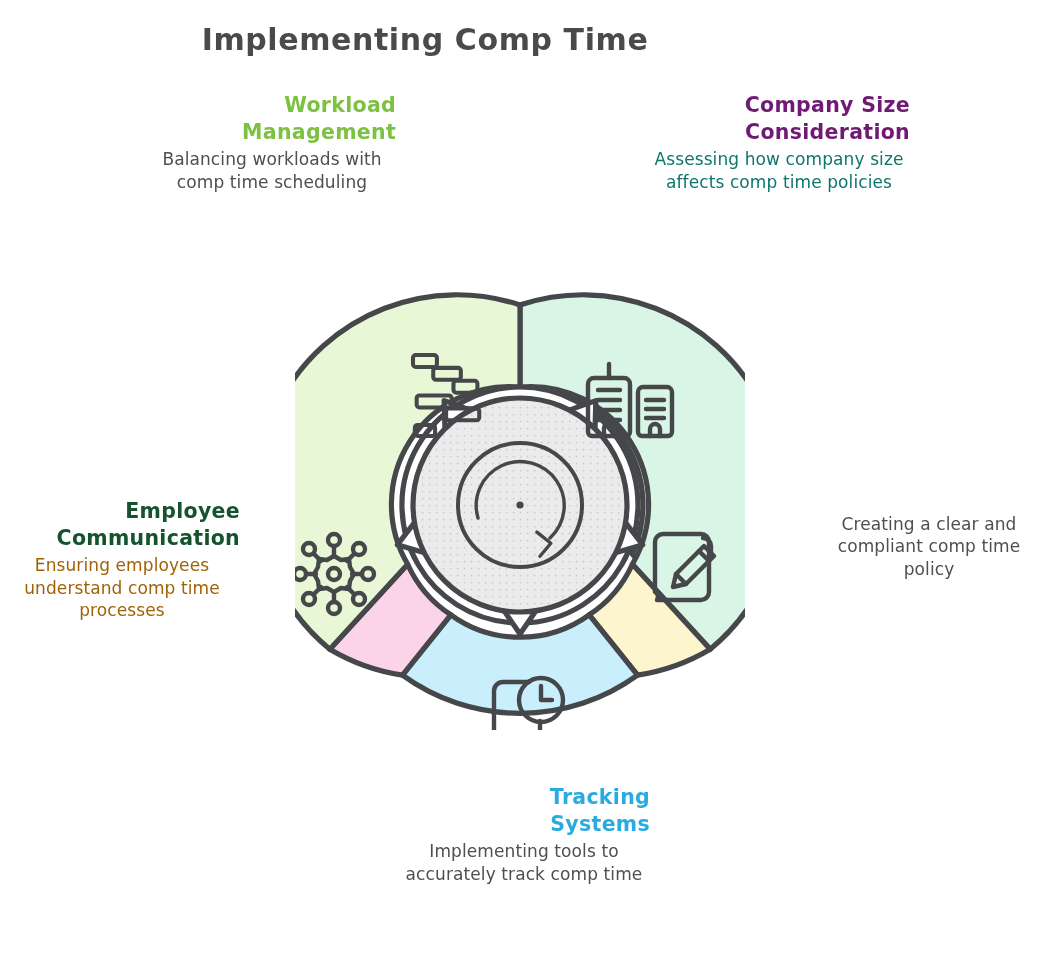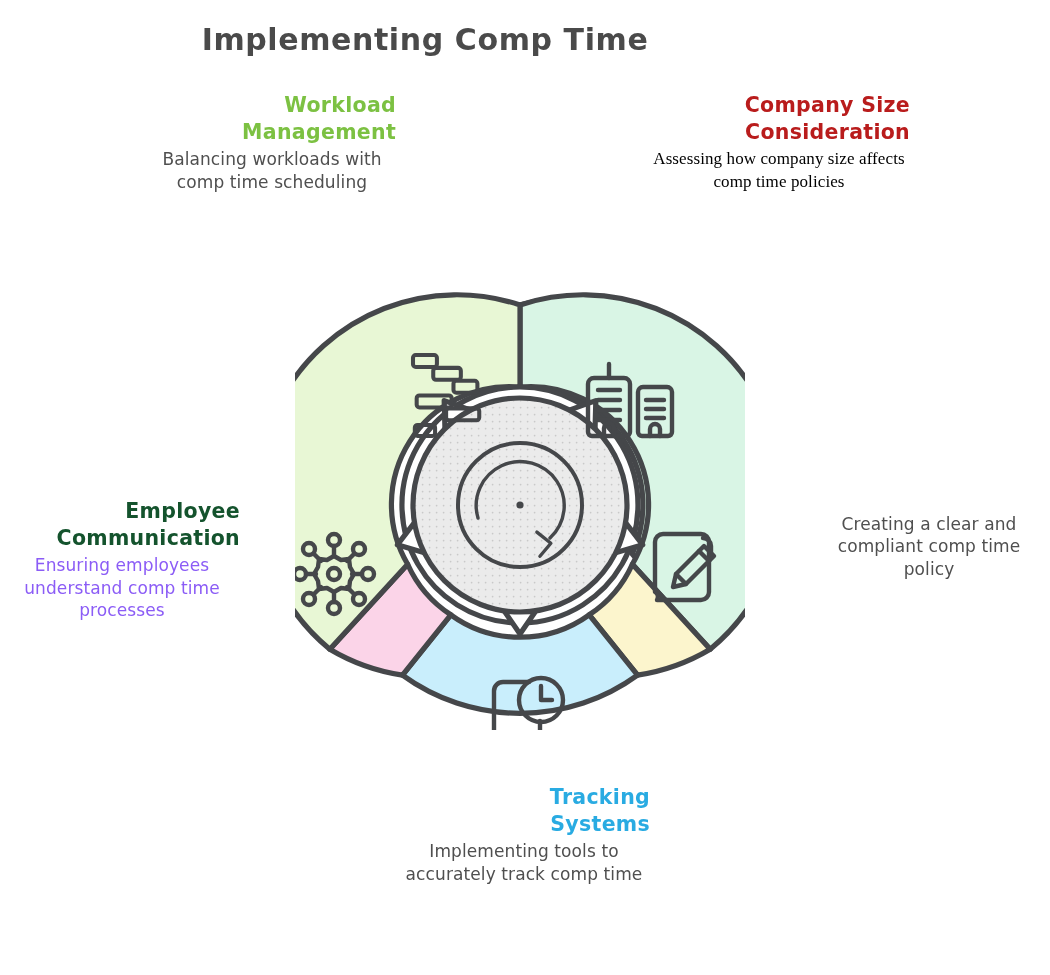--- a/index.html
+++ b/index.html
@@ -90,39 +90,39 @@
 
   <div class="chart-title" style="color: rgb(74, 74, 74);">Implementing Comp Time</div>
 
   <div class="label-block lbl-workload">
     <div class="label-heading" style="color:#7cc142">Workload
 Management</div>
     <div class="label-desc" style="color: rgb(79, 79, 79);">Balancing workloads with comp time scheduling</div>
   </div>
 
   <div class="label-block lbl-company-size">
-    <div class="label-heading" style="color:#b91c1c">Company Size
+    <div class="label-heading" style="color:#701a75">Company Size
 Consideration</div>
-    <div class="label-desc" style="color: #000000; font-family: Liberation Serif, serif;">Assessing how company size affects comp time policies</div>
+    <div class="label-desc" style="color: #0f766e;">Assessing how company size affects comp time policies</div>
   </div>
 
   <div class="label-block lbl-policy">
     <div class="label-desc" style="color: rgb(79, 79, 79); margin-top: 15px;">Creating a clear and compliant comp time policy</div>
   </div>
 
   <div class="label-block lbl-tracking">
     <div class="label-heading" style="color:#29abe2">Tracking
 Systems</div>
     <div class="label-desc" style="color: rgb(79, 79, 79);">Implementing tools to accurately track comp time</div>
   </div>
 
   <div class="label-block lbl-employee">
     <div class="label-heading" style="color:#14532d">Employee
 Communication</div>
-    <div class="label-desc" style="color: #8b5cf6; text-align: center;">Ensuring employees understand comp time processes</div>
+    <div class="label-desc" style="color: #a16207; text-align: center;">Ensuring employees understand comp time processes</div>
   </div>
 
   <svg id="wheel" viewBox="0 0 450 450">
     <defs>
       <pattern id="dots" width="7" height="7" patternUnits="userSpaceOnUse">
         <rect width="7" height="7" fill="#ebebeb"></rect>
         <circle cx="1.6" cy="1.6" r="0.85" fill="#c9c9c9"></circle>
       </pattern>
     </defs>
 

